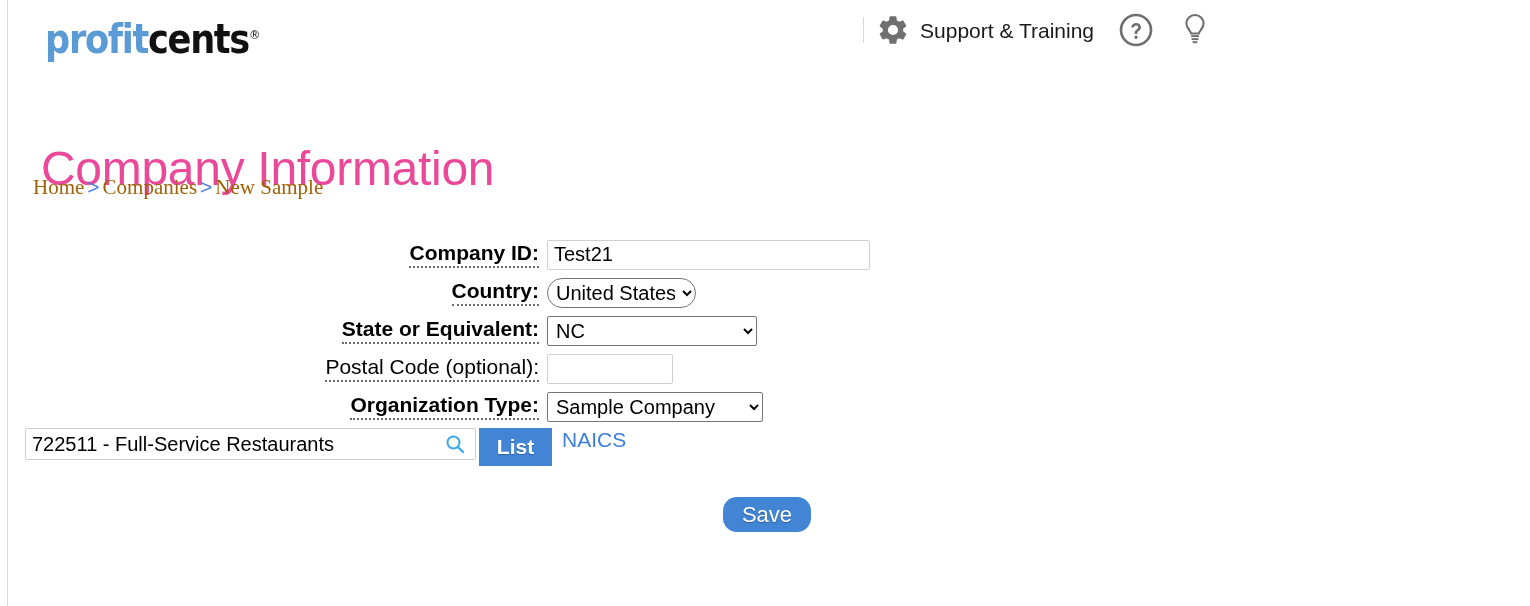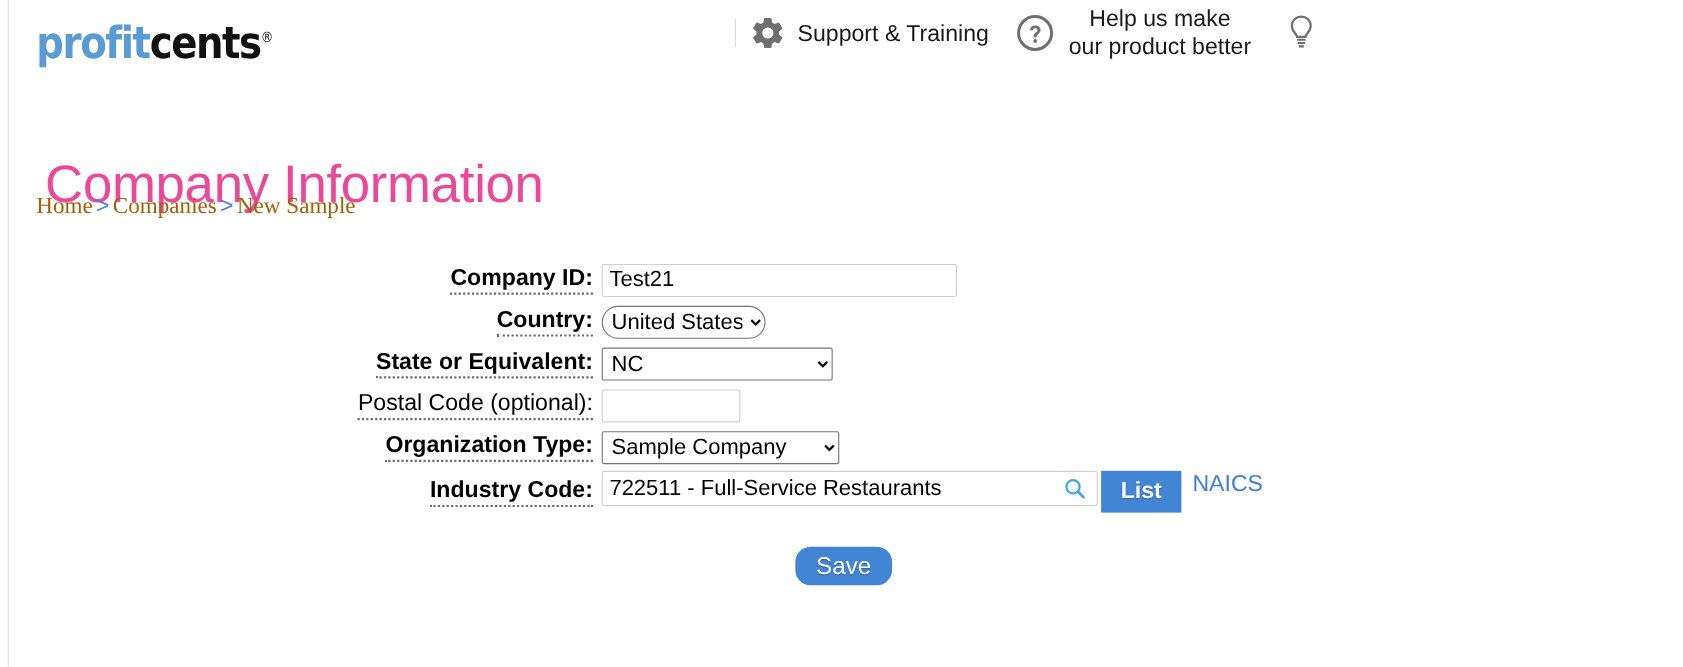--- a/index.html
+++ b/index.html
@@ -20,21 +20,21 @@
     left: 7px;
     top: 0;
     width: 1px;
     height: 606px;
     background: #dcdcdc;
   }
 
   
   .header {
     position: absolute;
-    left: 0;
+    left: 12px;
     top: 0;
     width: 1218px;
     height: 85px;
   }
   .logo {
     position: absolute;
     left: 33px;
     top: 12px;
     font-family: "DejaVu Sans", sans-serif;
     font-size: 40px;
@@ -298,21 +298,20 @@
 
     <div class="hdr-gap"></div>
 
     <div class="hdr-item">
       <span class="hdr-icon">
         <svg width="36" height="36" viewBox="0 0 24 24" aria-hidden="true">
           <circle cx="12" cy="12" r="10" fill="none" stroke="#6f6f6f" stroke-width="1.8"></circle>
           <path fill="#6f6f6f" d="M11.1 14.6h1.8v-.4c0-.6.3-1 .9-1.5.9-.7 1.5-1.3 1.5-2.5 0-1.7-1.3-2.8-3.2-2.8-1.9 0-3.2 1.2-3.3 3h1.9c.05-.9.6-1.4 1.4-1.4.8 0 1.3.45 1.3 1.2 0 .6-.3 1-1 1.5-.8.6-1.3 1.2-1.3 2.2v.7zM12 18a1.15 1.15 0 1 0 0-2.3A1.15 1.15 0 0 0 12 18z"></path>
         </svg>
       </span>
-      <span class="hdr-label two-line"><span>Help us make</span><br><span>our product better</span></span>
     </div>
 
     <div class="hdr-gap"></div>
 
     <div class="hdr-item">
       <span class="hdr-icon">
         <svg width="34" height="36" viewBox="0 0 24 26" aria-hidden="true">
           <path d="M12 2.2c-3.5 0-6.2 2.7-6.2 6.1 0 2.2 1.1 3.7 2.1 4.9.7.85 1.2 1.45 1.35 2.3h5.5c.15-.85.65-1.45 1.35-2.3 1-1.2 2.1-2.7 2.1-4.9 0-3.4-2.7-6.1-6.2-6.1z" fill="none" stroke="#6f6f6f" stroke-width="1.5"></path>
           <line x1="9.2" y1="17.4" x2="14.8" y2="17.4" stroke="#6f6f6f" stroke-width="1.4"></line>
           <line x1="9.5" y1="19.6" x2="14.5" y2="19.6" stroke="#6f6f6f" stroke-width="1.4"></line>
@@ -376,23 +375,20 @@
       <span class="flabel-inner">Organization Type:</span>
     </div>
     <div class="fcontrol">
       <select class="sel orgtype">
         <option>Sample Company</option>
       </select>
     </div>
   </div>
 
   <div class="frow" style="height:42px;">
-    <div class="flabel-wrap">
-      <span class="flabel-inner">Industry Code:</span>
-    </div>
     <div class="fcontrol industry-wrap">
       <div class="industry-box">
         <input type="text" value="722511 - Full-Service Restaurants" style="">
         <span class="search-icon">
           <svg width="24" height="24" viewBox="0 0 24 24" aria-hidden="true">
             <circle cx="10.5" cy="10.5" r="6" fill="none" stroke="#3ea8e8" stroke-width="2"></circle>
             <line x1="15" y1="15" x2="20" y2="20" stroke="#3ea8e8" stroke-width="2.4" stroke-linecap="round"></line>
           </svg>
         </span>
       </div>

